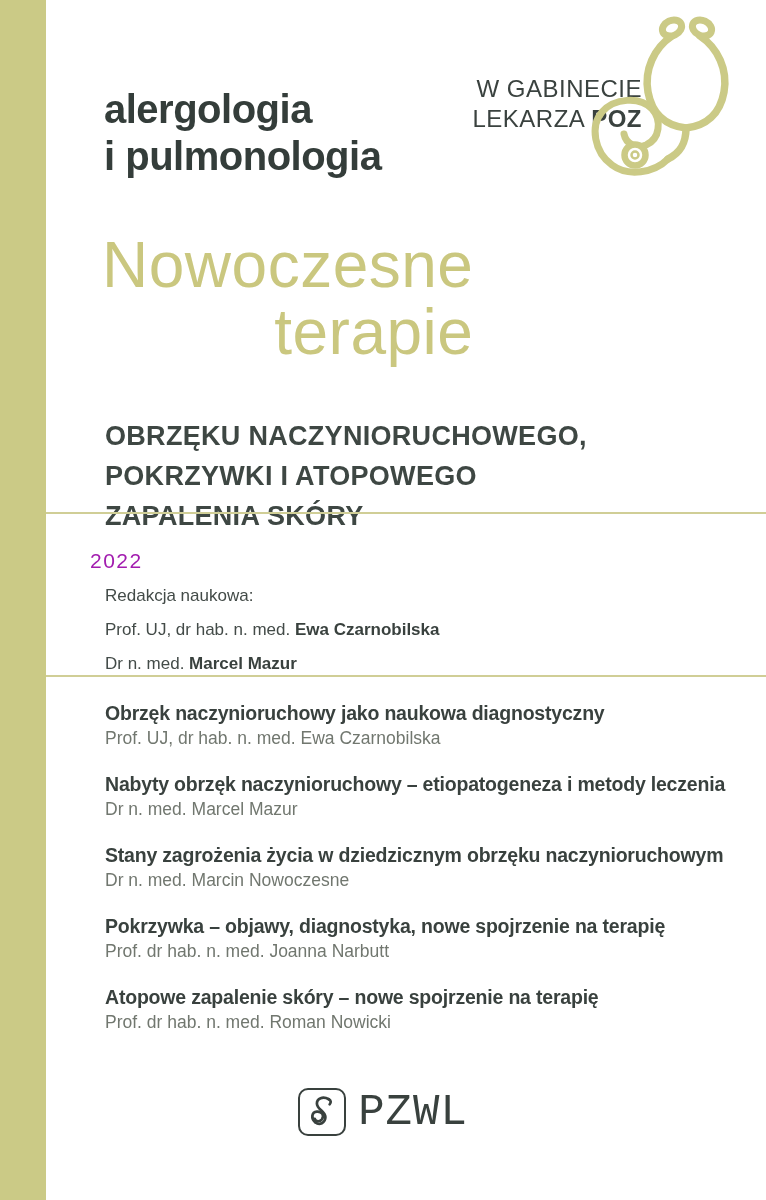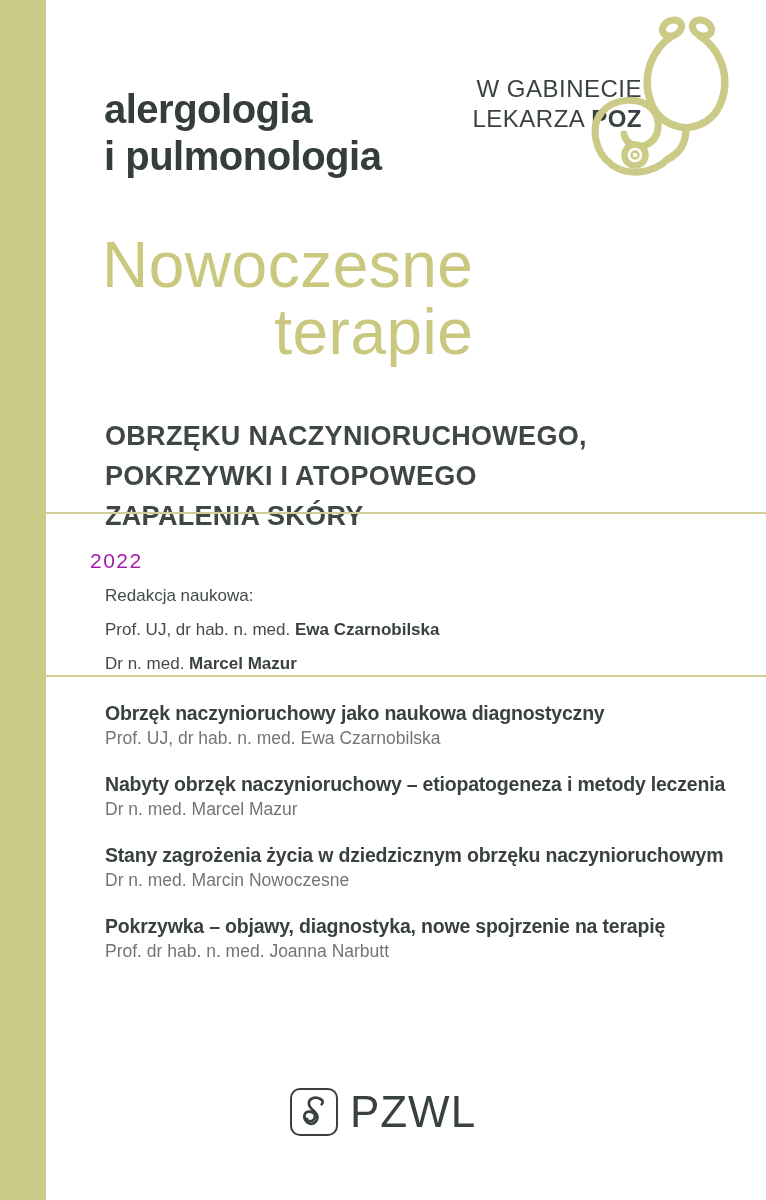--- a/index.html
+++ b/index.html
@@ -90,21 +90,21 @@
   .publisher {
     position: absolute; left: 0; right: 0; top: 1088px;
     display: flex; align-items: center; justify-content: center; gap: 12px;
   }
   .logo-box {
     width: 44px; height: 44px;
     border: 2.5px solid #39413e; border-radius: 10px;
     display: flex; align-items: center; justify-content: center;
   }
   .pzwl {
-    font-family: Liberation Sans, sans-serif;
+    font-family: Liberation Mono, monospace;
     font-size: 44px; letter-spacing: 1px; color: #39413e;
     line-height: 44px;
   }
 </style>
 </head>
 <body>
 
 <div class="cover">
 
   <div class="left-bar"></div>
@@ -168,20 +168,24 @@
       <div class="ch-title">Nabyty obrzęk naczynioruchowy – etiopatogeneza i metody leczenia</div>
       <div class="ch-authors">Dr n. med. Marcel Mazur</div>
     </div>
     <div class="chapter">
       <div class="ch-title">Stany zagrożenia życia w dziedzicznym obrzęku naczynioruchowym</div>
       <div class="ch-authors">Dr n. med. Marcin Nowoczesne</div>
     </div>
     <div class="chapter">
       <div class="ch-title">Pokrzywka – objawy, diagnostyka, nowe spojrzenie na terapię</div>
       <div class="ch-authors">Prof. dr hab. n. med. Joanna Narbutt</div>
+    </div>
+    <div class="chapter">
+      <div class="ch-title">Atopowe zapalenie skóry – nowe spojrzenie na terapię</div>
+      <div class="ch-authors">Prof. dr hab. n. med. Roman Nowicki</div>
     </div>
   </div>
 
   <div class="publisher">
     <div class="logo-box">
       <svg width="34" height="36" viewBox="0 0 40 42">
         <g fill="none" stroke="#39413e" stroke-width="3.2" stroke-linecap="round">
           <path d="M28 6 C21 2 14 5 14 11 C14 18 24 20 24 27 C24 34 17 37 12 33"></path>
           <path d="M28 6 C30.5 7 31 10 29 12"></path>
           <path d="M12 33 C7 29 7.5 21 14 20.5 C20 20 23 25 20 29.5 C17.5 33 12.5 32.5 11.5 29"></path>

